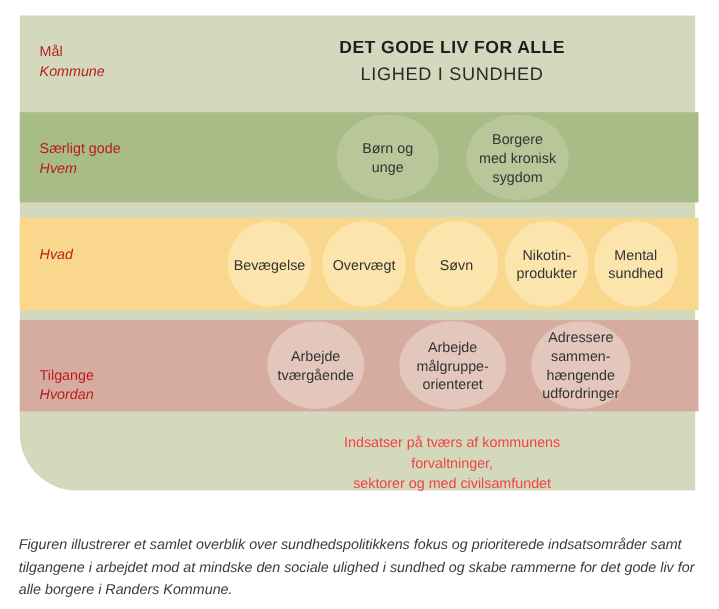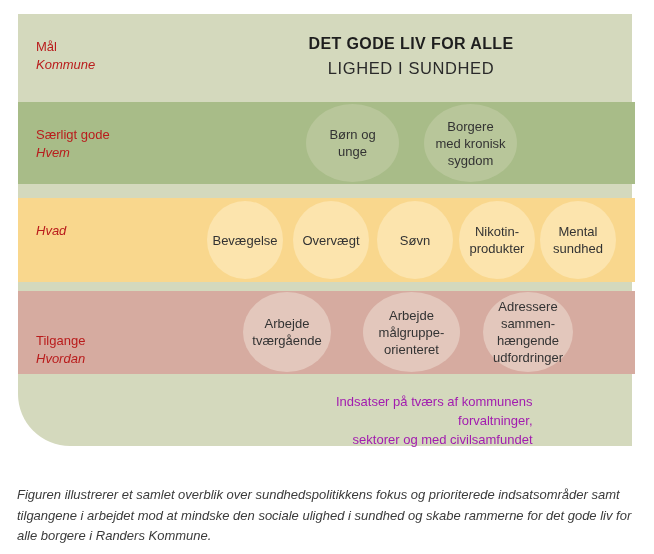--- a/index.html
+++ b/index.html
@@ -47,21 +47,21 @@
   .by3{left:377px;top:201px;width:76px;height:78px;}
   .by4{left:459px;top:201px;width:76px;height:78px;}
   .by5{left:540px;top:201px;width:76px;height:78px;}
 
   .bp1{left:243px;top:292px;width:88px;height:80px;}
   .bp2{left:363px;top:292px;width:97px;height:80px;}
   .bp3{left:483px;top:292px;width:90px;height:80px;}
 
   .footer-note{
     position:absolute;left:411px;top:392px;transform:translateX(-50%);
-    text-align:right;font-size:13px;line-height:19px;color:#a21caf;white-space:pre-line;
+    text-align:center;font-size:13px;line-height:19px;color:#ef4444;white-space:pre-line;
   }
   .figure-caption{
     position:absolute;left:17px;top:485px;width:618px;
     font-style:italic;font-size:13px;line-height:20.5px;color:#3a3a3a;
   }
 </style>
 </head>
 <body>
 
 <div class="stage">

